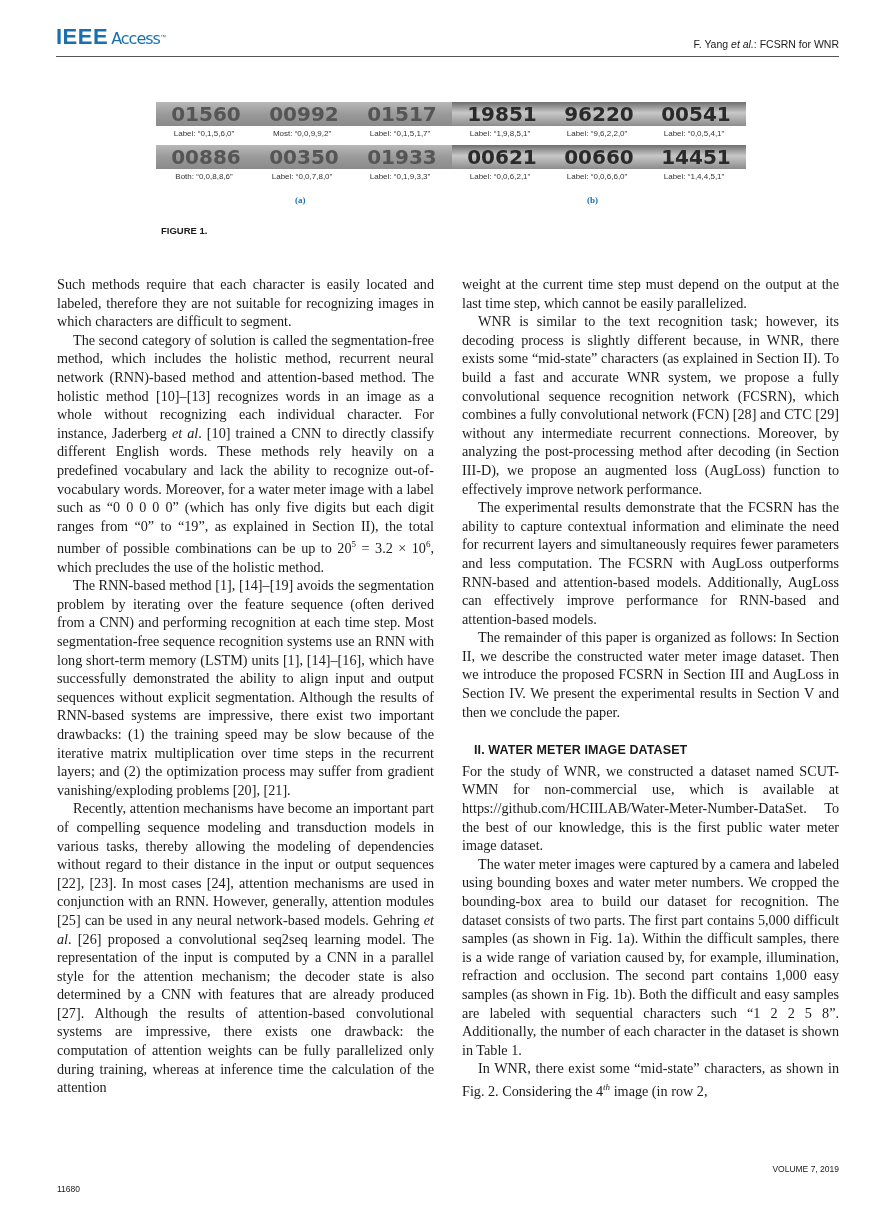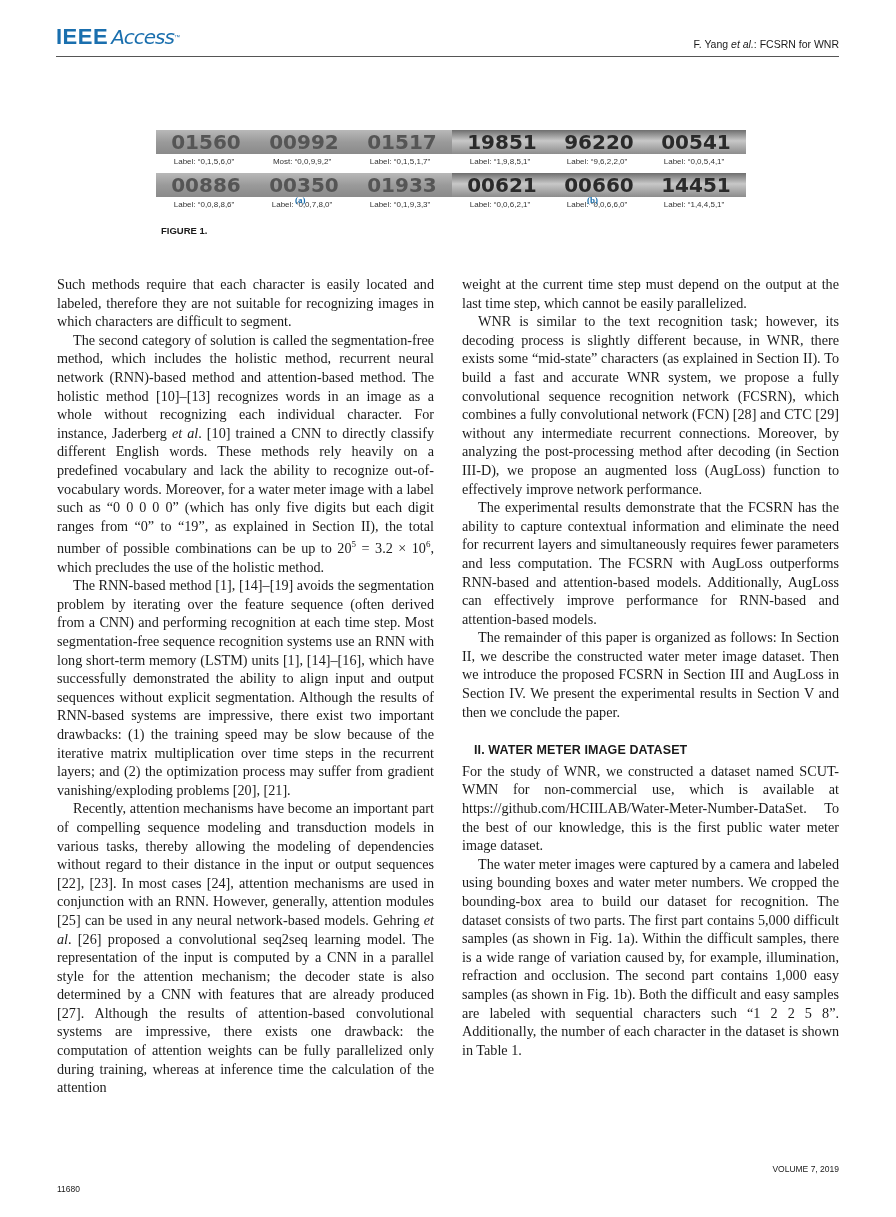--- a/index.html
+++ b/index.html
@@ -1,31 +1,31 @@
 <!DOCTYPE html>
 <html><head>
 <meta charset="utf-8">
 <style>
   html, body { margin: 0; padding: 0; background: #ffffff; }
   body { width: 896px; height: 1217px; position: relative; overflow: hidden; color: #1a1a1a; }
 
   .header { position: absolute; left: 56px; top: 22px; width: 783px; height: 28px; }
   .logo { position: absolute; left: 0; top: 4px; font-family: "Liberation Sans", sans-serif; font-size: 22px; line-height: 22px; color: #1a6fae; letter-spacing: -0.5px; }
   .logo .ieee { font-weight: bold; letter-spacing: 0.5px; }
-  .logo .access { font-style: italic; font-weight: normal; margin-left: 3px; font-family: "DejaVu Sans", sans-serif; font-size: 20px; letter-spacing: -1px; }
+  .logo .access { font-weight: normal; margin-left: 3px; font-family: "DejaVu Sans", sans-serif; font-size: 16px; letter-spacing: -1px; }
   .logo .tm { font-size: 6px; vertical-align: top; }
   .running-head { position: absolute; right: 0; top: 16px; font-family: "Liberation Sans", sans-serif; font-size: 10.5px; color: #1a1a1a; }
   .running-head i { font-style: italic; }
   .rule { position: absolute; left: 56px; top: 56px; width: 783px; height: 1px; background: #555; }
 
   .figure-grid { position: absolute; top: 102px; }
   .fig-a { left: 156px; width: 292px; }
   .fig-b { left: 452px; width: 290px; }
   .fig-cell { position: absolute; width: 96px; }
-  .meter { height: 24px; width: 100px; display: flex; align-items: center; justify-content: space-around; font-family: "DejaVu Sans", sans-serif; font-size: 20px; font-weight: bold; overflow: hidden; margin-top: 28px; }
+  .meter { height: 24px; width: 100px; display: flex; align-items: center; justify-content: space-around; font-family: "DejaVu Sans", sans-serif; font-size: 20px; font-weight: bold; overflow: hidden; }
   .meter.hard { background: linear-gradient(180deg, #b8b8b8 0%, #9a9a9a 50%, #8a8a8a 100%); color: #555; filter: blur(0.5px); }
   .meter.easy { background: linear-gradient(180deg, #6e6e6e 0%, #c8c8c8 45%, #8c8c8c 100%); color: #2a2a2a; filter: blur(0.4px); }
   .label { font-family: "Liberation Sans", sans-serif; font-size: 8px; color: #333; text-align: center; margin-top: 3px; }
   .sub-caption { position: absolute; top: 195px; font-family: "Liberation Serif", serif; font-weight: bold; font-size: 9px; color: #1a6fae; }
   .fig-title { position: absolute; left: 161px; top: 225px; font-family: "Liberation Sans", sans-serif; font-weight: bold; font-size: 9.5px; color: #1a1a1a; }
 
   .col { position: absolute; top: 275px; width: 377px; font-family: "Liberation Serif", serif; font-size: 14.2px; line-height: 18.6px; text-align: justify; hyphens: auto; }
   .col-left { left: 57px; }
   .col-right { left: 462px; }
   .col p { margin: 0; }
@@ -57,21 +57,21 @@
   <div class="fig-cell" style="left:98px;top:0">
     <div class="meter hard">00992</div>
     <div class="label">Most: “0,0,9,9,2”</div>
   </div>
   <div class="fig-cell" style="left:196px;top:0">
     <div class="meter hard">01517</div>
     <div class="label">Label: “0,1,5,1,7”</div>
   </div>
   <div class="fig-cell" style="left:0;top:43px">
     <div class="meter hard">00886</div>
-    <div class="label">Label: “0,0,8,8,6”</div>
+    <div class="label">Both: “0,0,8,8,6”</div>
   </div>
   <div class="fig-cell" style="left:98px;top:43px">
     <div class="meter hard">00350</div>
     <div class="label">Label: “0,0,7,8,0”</div>
   </div>
   <div class="fig-cell" style="left:196px;top:43px">
     <div class="meter hard">01933</div>
     <div class="label">Label: “0,1,9,3,3”</div>
   </div>
 </div>
@@ -115,16 +115,17 @@
 </div>
 
 <div class="col col-right">
   <p>weight at the current time step must depend on the output at the last time step, which cannot be easily parallelized.</p>
   <p class="indent">WNR is similar to the text recognition task; however, its decoding process is slightly different because, in WNR, there exists some “mid-state” characters (as explained in Section II). To build a fast and accurate WNR system, we propose a fully convolutional sequence recognition network (FCSRN), which combines a fully convolutional network (FCN) [28] and CTC [29] without any intermediate recurrent connections. Moreover, by analyzing the post-processing method after decoding (in Section III-D), we propose an augmented loss (AugLoss) function to effectively improve network performance.</p>
   <p class="indent">The experimental results demonstrate that the FCSRN has the ability to capture contextual information and eliminate the need for recurrent layers and simultaneously requires fewer parameters and less computation. The FCSRN with AugLoss outperforms RNN-based and attention-based models. Additionally, AugLoss can effectively improve performance for RNN-based and attention-based models.</p>
   <p class="indent">The remainder of this paper is organized as follows: In Section II, we describe the constructed water meter image dataset. Then we introduce the proposed FCSRN in Section III and AugLoss in Section IV. We present the experimental results in Section V and then we conclude the paper.</p>
   <div class="section-heading">II. WATER METER IMAGE DATASET</div>
   <p>For the study of WNR, we constructed a dataset named SCUT-WMN for non-commercial use, which is available at https://github.com/HCIILAB/Water-Meter-Number-DataSet. To the best of our knowledge, this is the first public water meter image dataset.</p>
   <p class="indent">The water meter images were captured by a camera and labeled using bounding boxes and water meter numbers. We cropped the bounding-box area to build our dataset for recognition. The dataset consists of two parts. The first part contains 5,000 difficult samples (as shown in Fig. 1a). Within the difficult samples, there is a wide range of variation caused by, for example, illumination, refraction and occlusion. The second part contains 1,000 easy samples (as shown in Fig. 1b). Both the difficult and easy samples are labeled with sequential characters such “1 2 2 5 8”. Additionally, the number of each character in the dataset is shown in Table 1.</p>
+  <p class="indent"><span>In WNR, there exist some “mid-state” characters, as shown in Fig. 2. Considering the 4</span><sup style="font-size:9px;font-style:italic">th</sup><span> image (in row 2,</span></p>
 </div>
 
 <div class="footer-left">11680</div>
 <div class="footer-right">VOLUME 7, 2019</div>
 
 </body></html>

